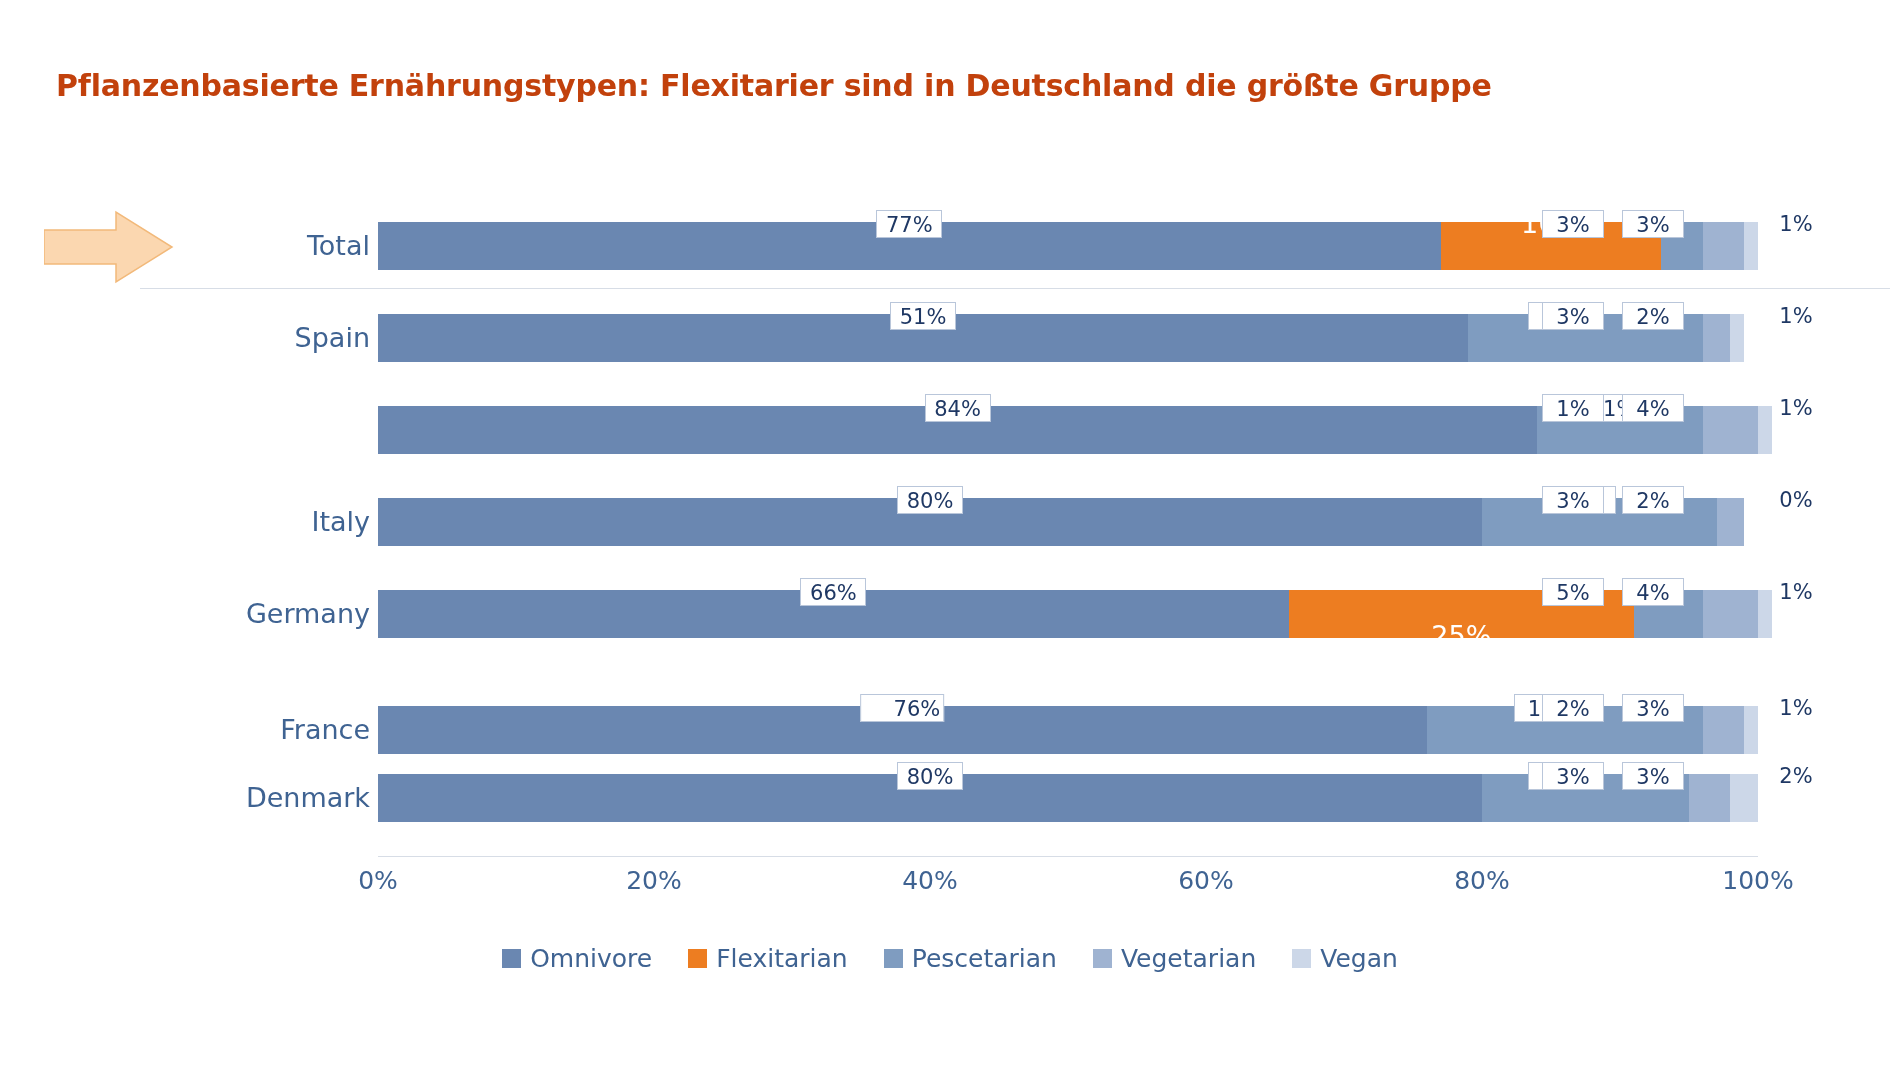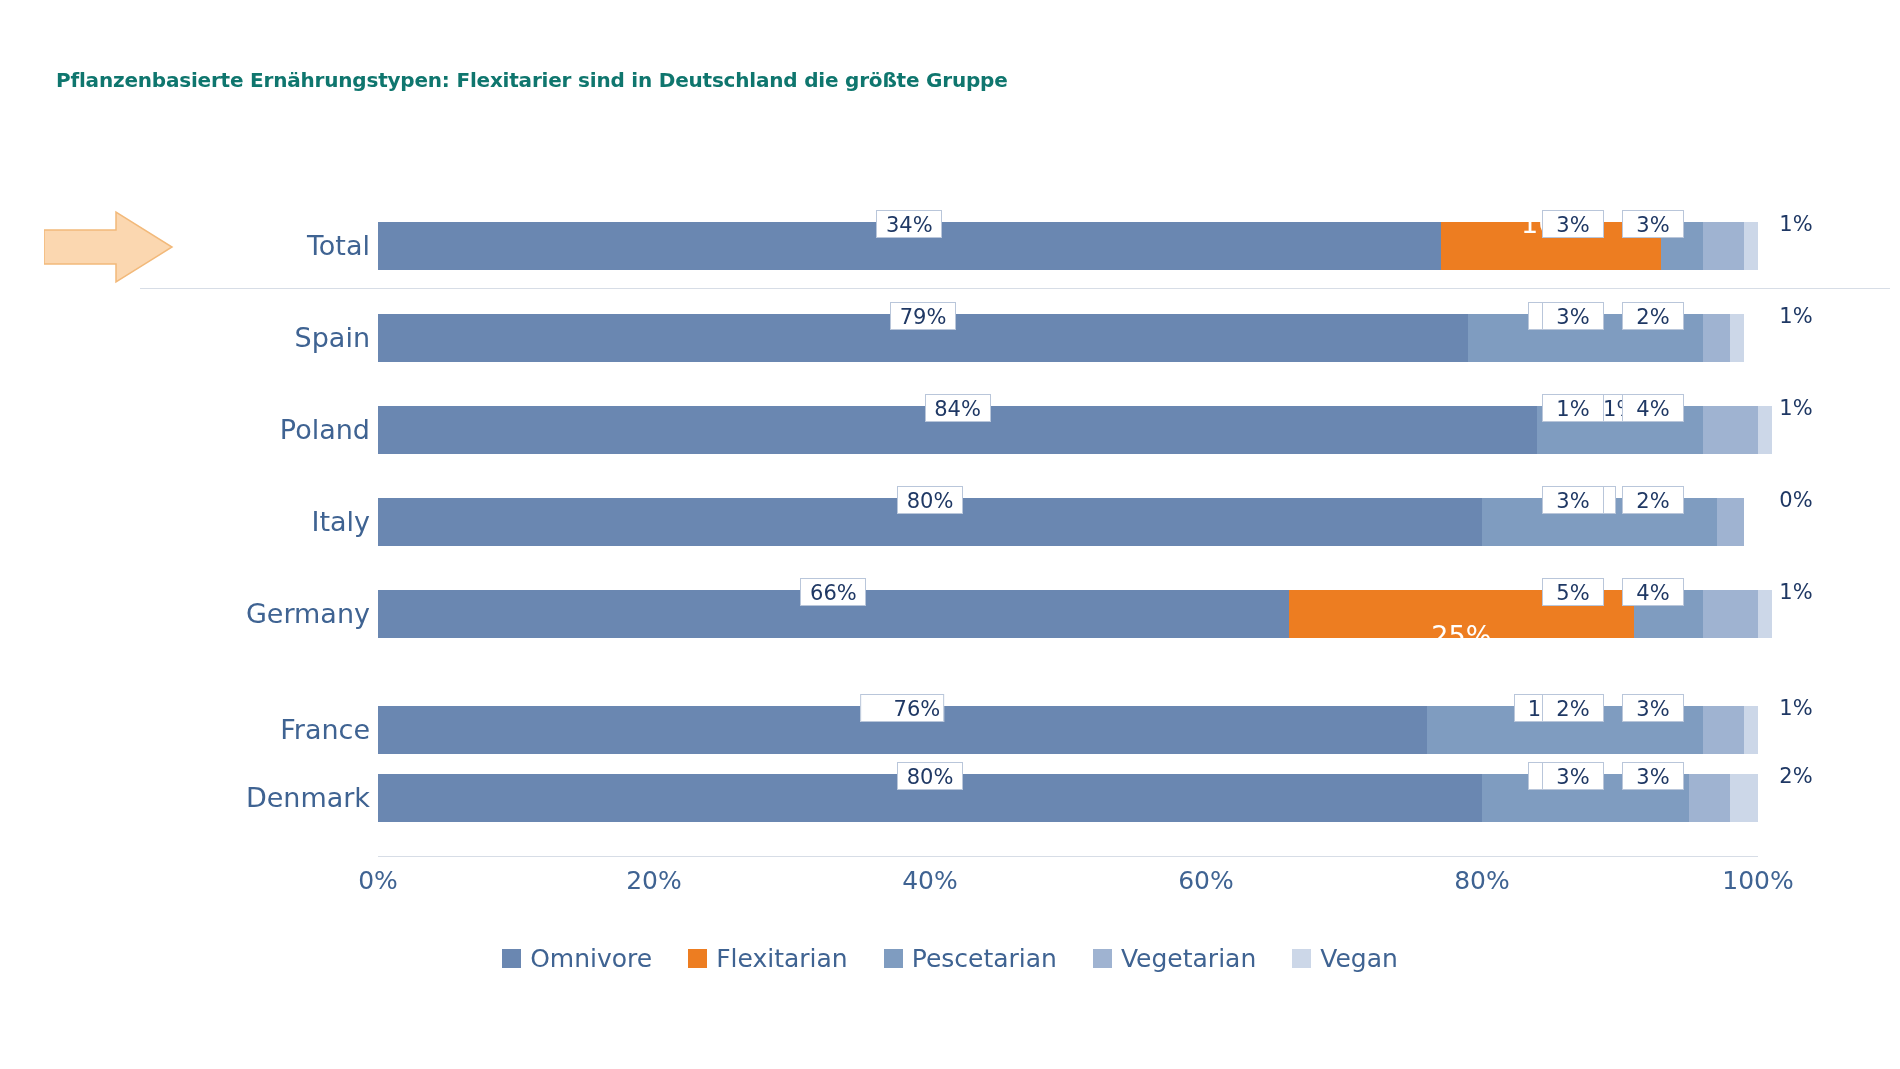--- a/index.html
+++ b/index.html
@@ -21,23 +21,23 @@
     left: 0; top: 0;
     width: 1900px;
     height: 1069px;
   }
 
   
   .chart-title {
     position: absolute;
     left: 56px;
     top: 68px;
-    font-size: 20px;
+    font-size: 30px;
     font-weight: bold;
-    color: #0f766e;
+    color: #c2410c;
     letter-spacing: -0.2px;
     white-space: nowrap;
   }
 
   
   .plot-area {
     position: absolute;
     left: 0;
     top: 200px;
     width: 1900px;
@@ -203,44 +203,43 @@
   <div class="plot-area">
       <div class="row" style="top: 0px;">
         <div class="row-label">Total</div>
         <div class="bar-track">
           <div class="seg omnivore" style="left: 0px; width: 1062.6px;"></div>
           <div class="seg flexitarian hl" style="left: 1062.6px; width: 220.8px;"></div>
           <div class="seg pescetarian" style="left: 1283.4px; width: 41.4px;"></div>
           <div class="seg vegetarian" style="left: 1324.8px; width: 41.4px;"></div>
           <div class="seg vegan" style="left: 1366.2px; width: 13.8px;"></div>
         </div>
-        <div class="val" style="min-width: 66px; left: 909.3px;">34%</div>
+        <div class="val" style="min-width: 66px; left: 909.3px;">77%</div>
         <div class="val on-bar" style="left: 1551px;">16%</div>
         <div class="val" style="min-width: 62px; left: 1573px;">3%</div>
         <div class="val" style="min-width: 62px; left: 1653px;">3%</div>
         <div class="val outside" style="left: 1796px;">1%</div>
       </div>
       <div class="sep-line" style="top: 88px;"></div>
       <div class="row" style="top: 92px;">
         <div class="row-label">Spain</div>
         <div class="bar-track">
           <div class="seg omnivore" style="left: 0px; width: 1090.2px;"></div>
           <div class="seg flexitarian" style="left: 1090.2px; width: 193.2px;"></div>
           <div class="seg pescetarian" style="left: 1283.4px; width: 41.4px;"></div>
           <div class="seg vegetarian" style="left: 1324.8px; width: 27.6px;"></div>
           <div class="seg vegan" style="left: 1352.4px; width: 13.8px;"></div>
         </div>
-        <div class="val" style="min-width: 66px; left: 923.1px;">79%</div>
+        <div class="val" style="min-width: 66px; left: 923.1px;">51%</div>
         <div class="val" style="min-width: 74px; left: 1564.8px;">14%</div>
         <div class="val" style="min-width: 62px; left: 1573px;">3%</div>
         <div class="val" style="min-width: 62px; left: 1653px;">2%</div>
         <div class="val outside" style="left: 1796px;">1%</div>
       </div>
       <div class="row" style="top: 184px;">
-        <div class="row-label">Poland</div>
         <div class="bar-track">
           <div class="seg omnivore" style="left: 0px; width: 1159.2px;"></div>
           <div class="seg flexitarian" style="left: 1159.2px; width: 151.8px;"></div>
           <div class="seg pescetarian" style="left: 1311px; width: 13.8px;"></div>
           <div class="seg vegetarian" style="left: 1324.8px; width: 55.2px;"></div>
           <div class="seg vegan" style="left: 1380px; width: 13.8px;"></div>
         </div>
         <div class="val" style="min-width: 66px; left: 957.6px;">84%</div>
         <div class="val" style="min-width: 74px; left: 1613.1px;">11%</div>
         <div class="val" style="min-width: 62px; left: 1573px;">1%</div>

